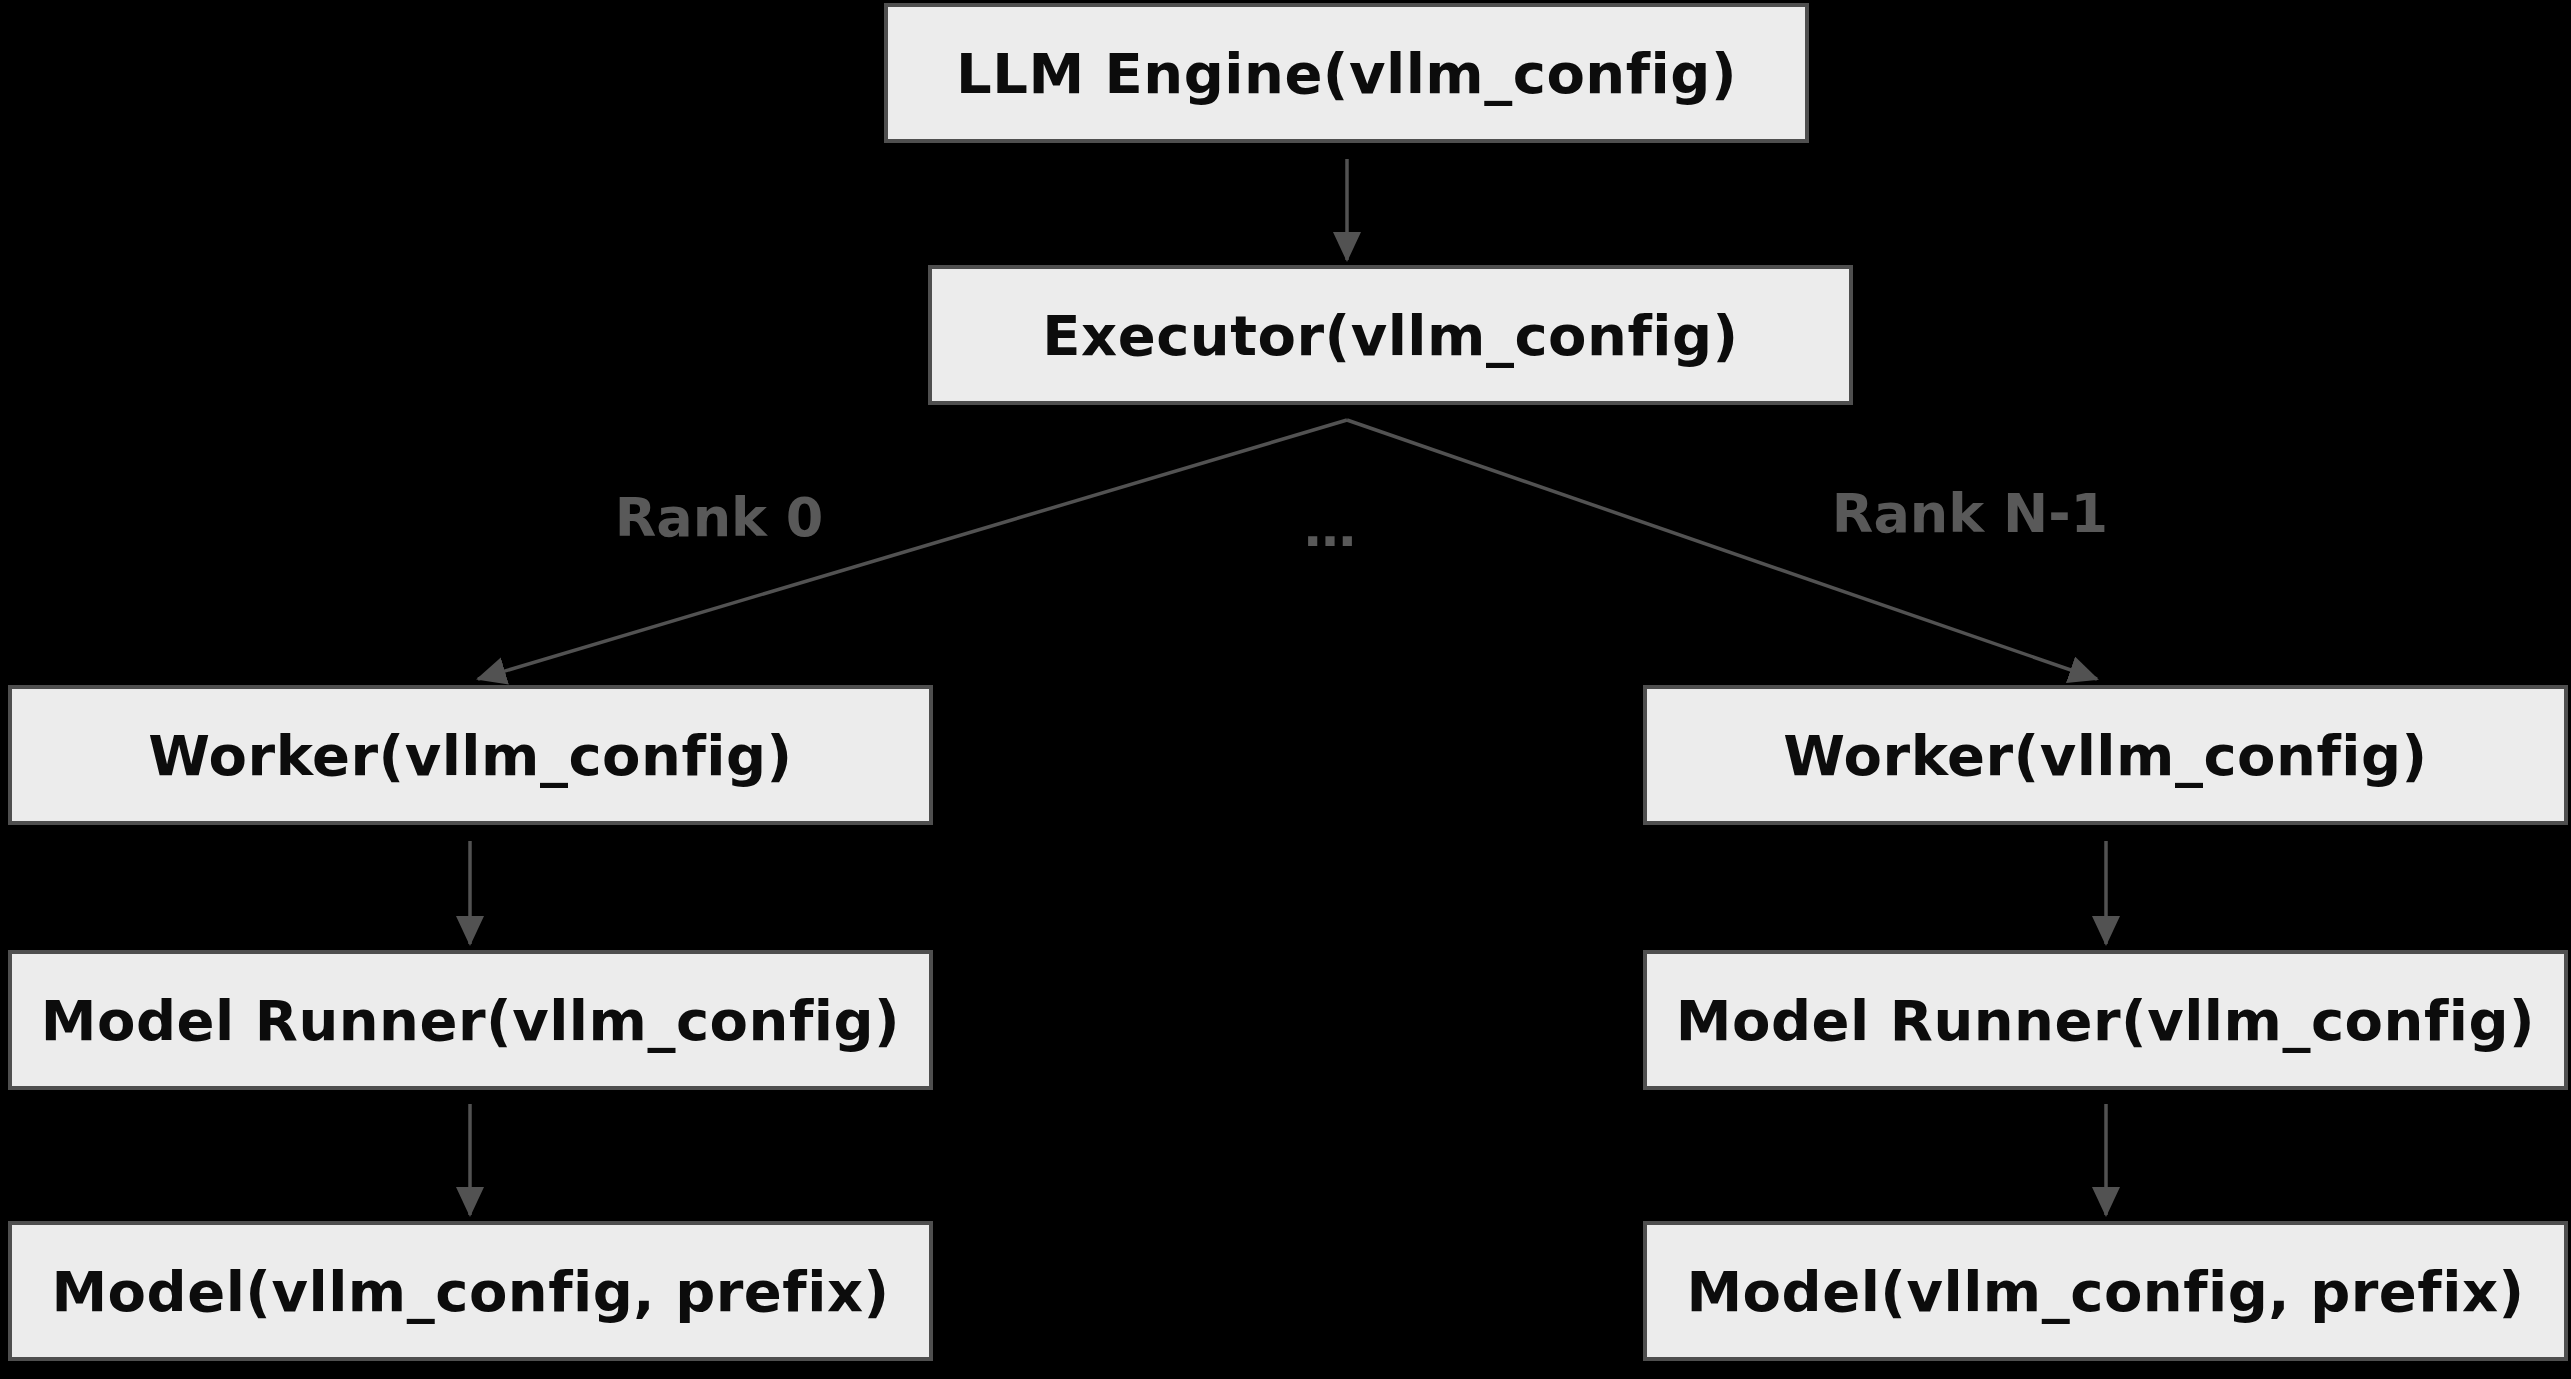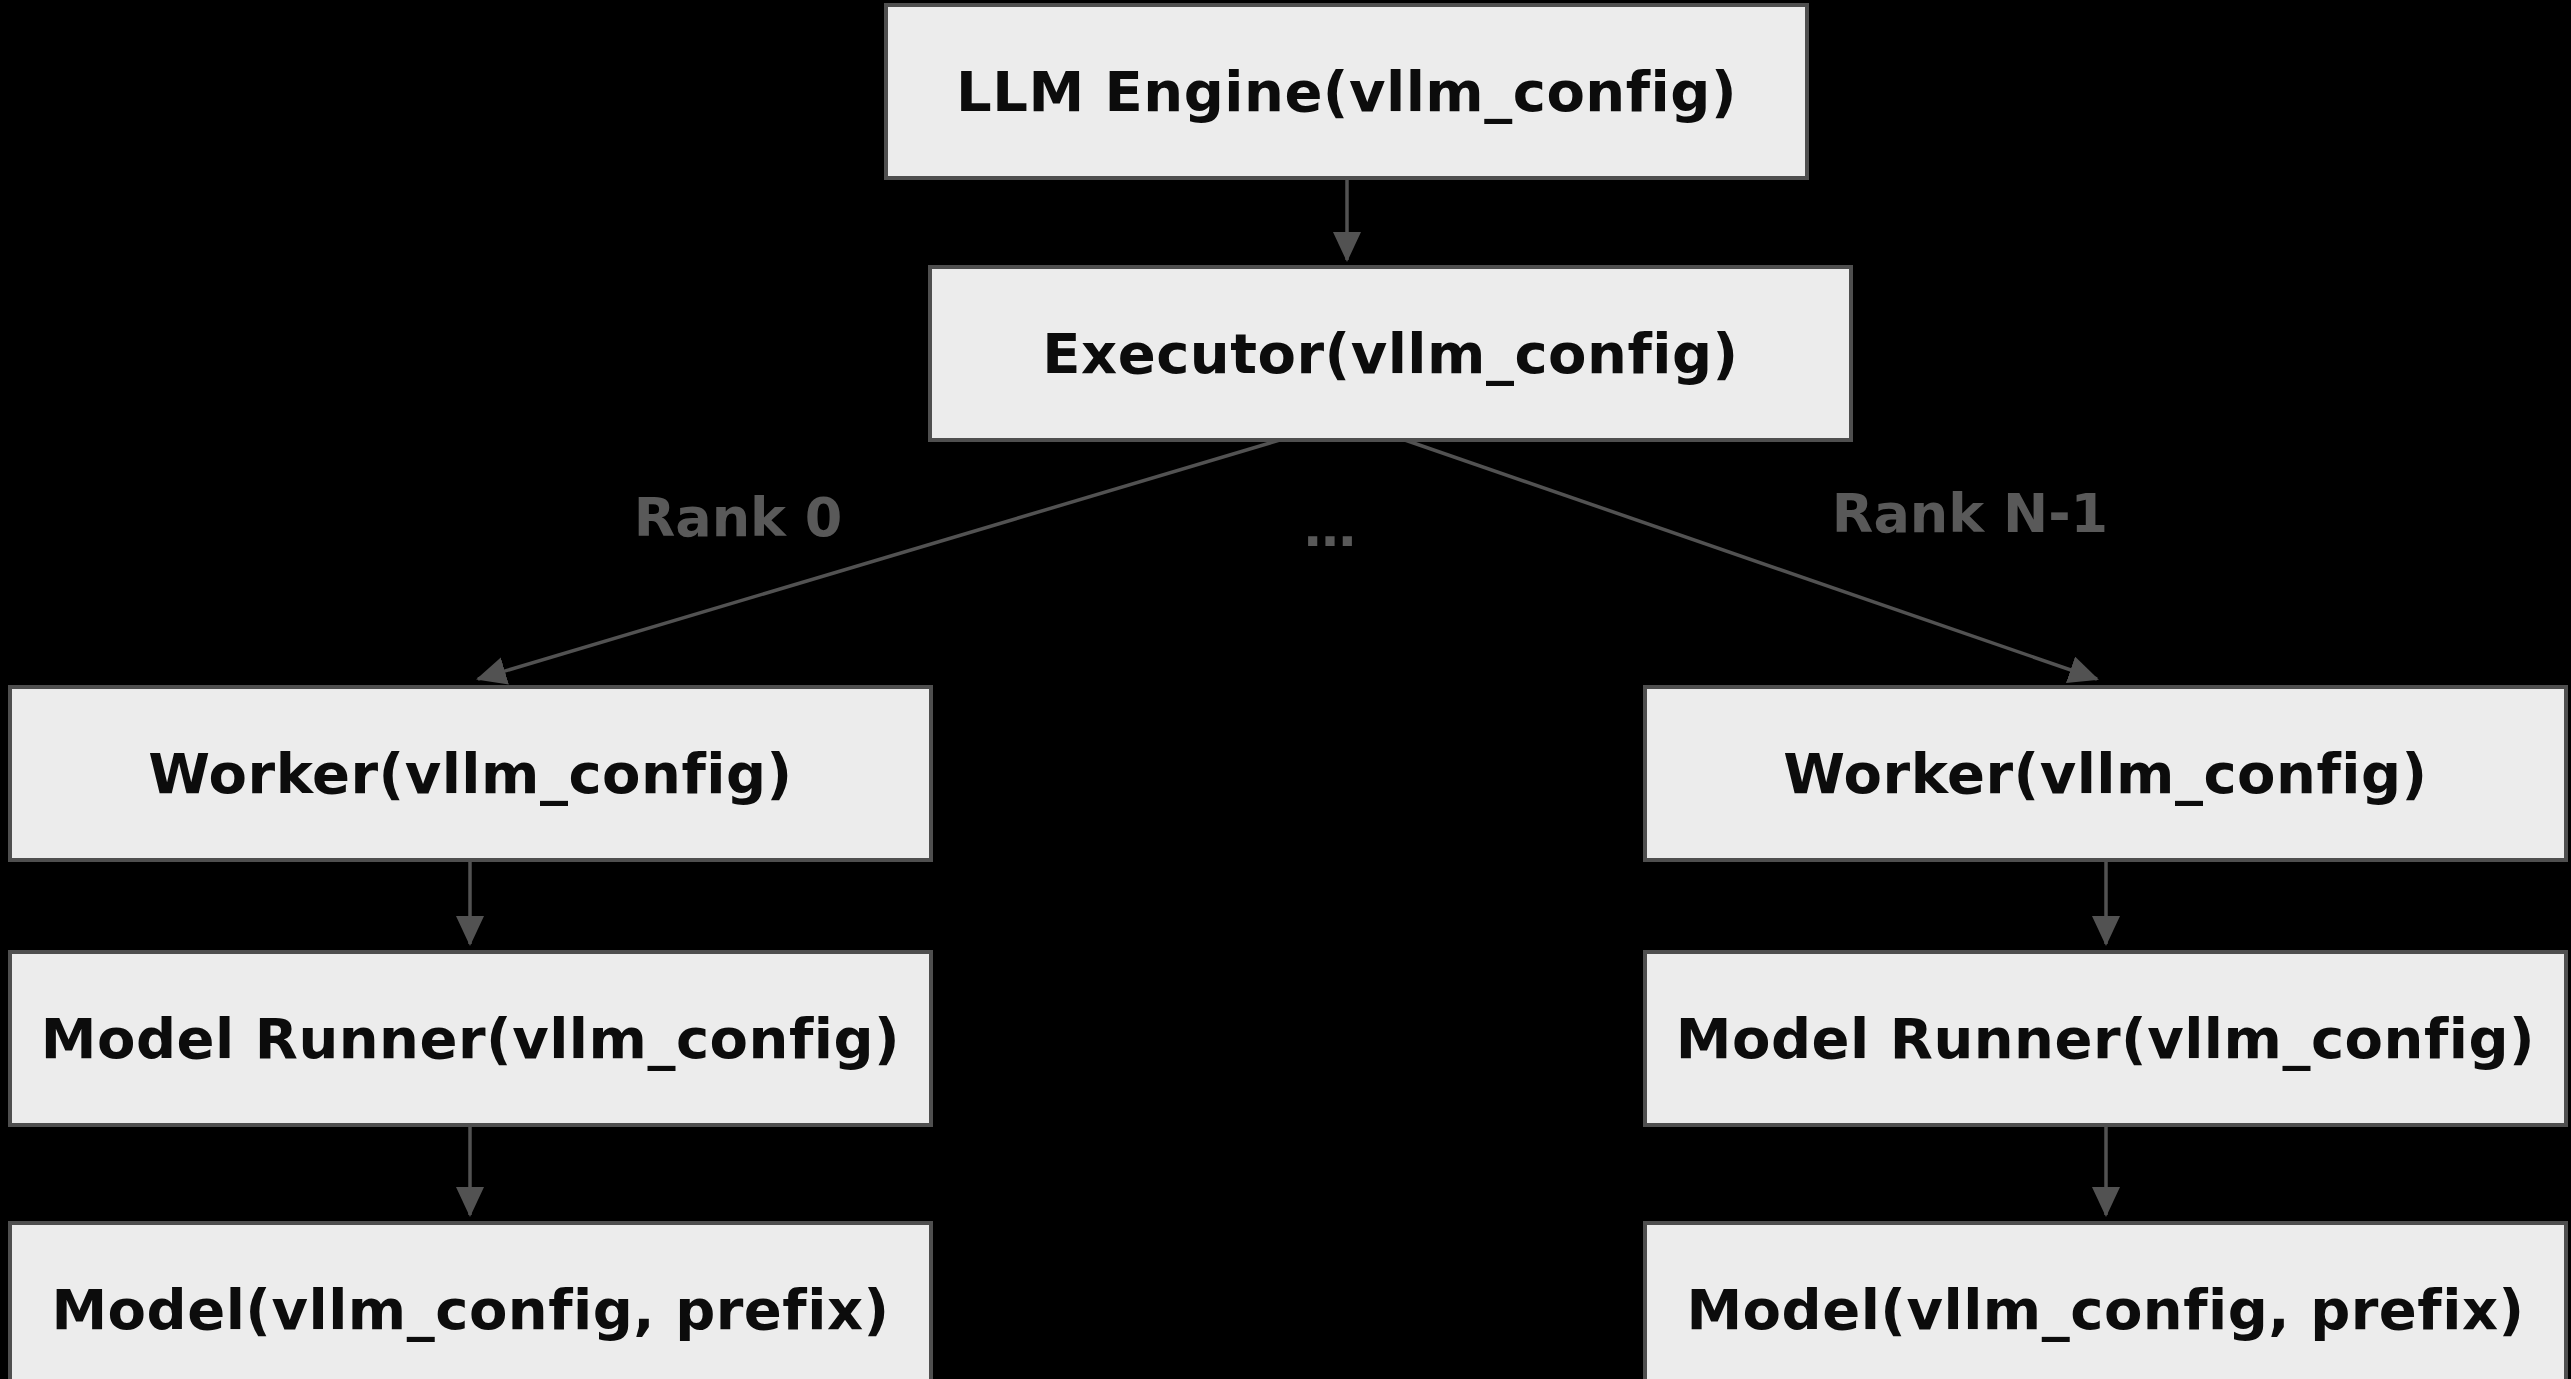--- a/index.html
+++ b/index.html
@@ -6,21 +6,21 @@
   #canvas{
     position:relative;
     width:2571px;height:1379px;
     background:#000000;
     overflow:hidden;
     font-family:"DejaVu Sans","Liberation Sans",sans-serif;
   }
   #edges{position:absolute;left:0;top:0;width:2571px;height:1379px;}
   .node{
     position:absolute;
-    width:925px;height:177px;
+    width:925px;height:140px;
     box-sizing:border-box;
     background:#ececec;
     border:4px solid #4f4f4f;
     display:flex;align-items:center;justify-content:center;
     font-size:56px;font-weight:600;color:#0c0c0c;
     white-space:nowrap;
     letter-spacing:0.5px;
   }
   .n-llm      {left:884px; top:3px;}
   .n-exec     {left:884px; top:265px;margin-left:44px;}
@@ -31,21 +31,21 @@
   .n-mr-r     {left:1643px;top:950px;}
   .n-model-r  {left:1643px;top:1221px;}
   .edge-label{
     position:absolute;
     color:#595959;
     font-weight:600;
     font-size:54px;
     text-align:center;
     white-space:nowrap;
   }
-  .lbl-rank0{left:588px; top:486px; width:300px;}
+  .lbl-rank0{left:569px; top:486px; width:300px;}
   .lbl-rankn{left:1820px;top:482px; width:300px;}
   .lbl-dots {left:1272px;top:498px; width:116px; font-size:52px; font-weight:700;}
 </style>
 </head>
 <body>
 
 <div id="canvas">
 
   <svg id="edges" viewBox="0 0 2571 1379" xmlns="http://www.w3.org/2000/svg" aria-hidden="true">
     <defs>

